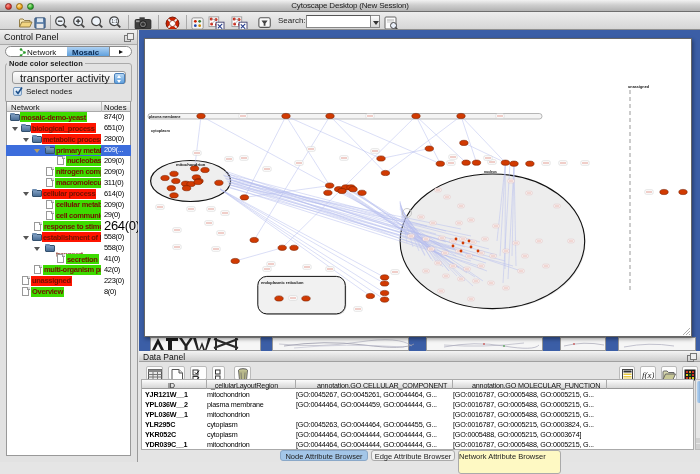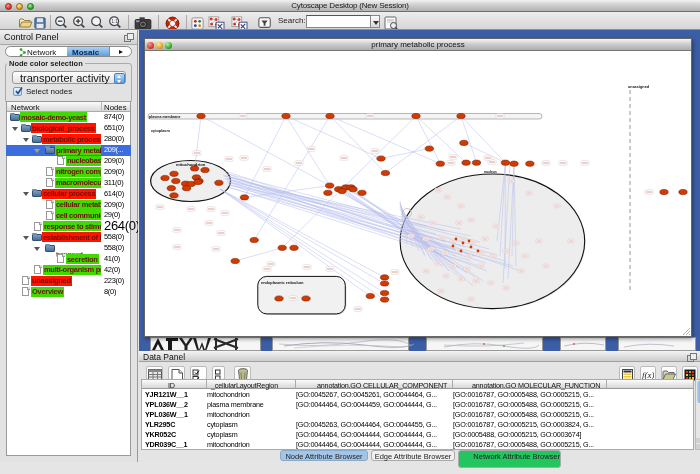--- a/index.html
+++ b/index.html
@@ -290,26 +290,20 @@
           <path d="M150 12 Q200 7 260 11" stroke="#bbc" stroke-width="0.6" fill="none"></path>
           <path d="M300 11 Q330 5 360 10 T395 9" stroke="#aab" stroke-width="0.7" fill="none"></path>
           <path d="M480 11 Q505 6 530 10" stroke="#aab" stroke-width="0.7" fill="none"></path>
           <circle cx="340" cy="8" r="1" fill="#c66"></circle>
           <circle cx="360" cy="10" r="1" fill="#6a6"></circle>
           <circle cx="430" cy="8" r="1" fill="#c66"></circle>
         </svg>
   </div>
 
   <div style="position:absolute;left:5px;top:8px;width:548px;height:299px;background:#fff;border:1px solid #666;box-shadow:1px 2px 4px rgba(0,0,0,0.4)">
-    <div style="position:absolute;left:0;top:0;width:100%;height:12px;background:linear-gradient(#f4f4f4,#cacaca 50%,#adadad);border-bottom:1px solid #777">
-      <div class="light" style="left:2px;background:radial-gradient(circle at 35% 30%,#ff9990,#dd3b30 60%,#9c1610)"></div>
-      <div class="light" style="left:11px;background:radial-gradient(circle at 35% 30%,#ffe9a0,#e9a51f 60%,#a66c00)"></div>
-      <div class="light" style="left:20px;background:radial-gradient(circle at 35% 30%,#c0f0a0,#2fae2f 60%,#0d6e14)"></div>
-      <div style="position:absolute;left:0;top:0;width:100%;text-align:center;font-size:8px;line-height:12px;color:#111">primary metabolic process</div>
-    </div>
 <svg width="547" height="286" viewBox="0 0 547 286" style="position:absolute;left:0;top:12px">
           <rect x="3" y="62.5" width="394" height="5.5" rx="2.7" fill="#f4f4f4" stroke="#999" stroke-width="0.7"></rect>
           <ellipse cx="45.6" cy="130" rx="40" ry="20.5" fill="#efefef" stroke="#111" stroke-width="1.2"></ellipse>
           <ellipse cx="348.4" cy="191.3" rx="92.3" ry="67.3" fill="#d8d8d8" opacity="0.5"></ellipse>
           <ellipse cx="347.4" cy="190.3" rx="92.3" ry="67.3" fill="#ededed" stroke="#111" stroke-width="1.1"></ellipse>
           <rect x="113.8" y="226.4" width="87.5" height="37.5" rx="9" fill="#bbb" opacity="0.6"></rect>
           <rect x="112.8" y="225.4" width="87.5" height="37.5" rx="9" fill="#f1f1f1" stroke="#111" stroke-width="1"></rect>
           <line x1="485" y1="39" x2="485" y2="241" stroke="#999" stroke-width="1" stroke-dasharray="4,3"></line>
           <line x1="78" y1="124" x2="301" y2="191" stroke="#b7beee" stroke-width="0.65" opacity="0.78"></line>
           <line x1="80" y1="127" x2="310" y2="198" stroke="#b7beee" stroke-width="0.65" opacity="0.78"></line>
@@ -731,17 +725,17 @@
 
   <div style="position:absolute;left:556px;top:28px;width:6px;height:71px;background:#e6e6e6;border:1px solid #bbb">
         <div style="position:absolute;left:0.5px;top:1px;width:4px;height:22px;background:linear-gradient(90deg,#b8d4f0,#7aa8d8);border-radius:2px"></div>
         <div style="position:absolute;left:0;bottom:6px;width:5px;height:5px;background:#d0d0d0"></div>
         <div style="position:absolute;left:0;bottom:0;width:5px;height:5px;background:#d0d0d0"></div>
       </div>
 
   <div style="position:absolute;left:141px;top:99px;height:11px;font-size:7.5px;color:#222">
     <span style="position:absolute;left:0;width:88px;height:11px;line-height:11px;text-align:center;background:#a3c6e8;border:1px solid #8aa8c8;border-radius:3px;white-space:nowrap">Node Attribute Browser</span>
     <span style="position:absolute;left:91px;width:84px;height:11px;line-height:11px;text-align:center;background:#f0f0f0;border:1px solid #aaa;border-radius:3px;white-space:nowrap">Edge Attribute Browser</span>
-    <span style="position:absolute;left:178px;width:103px;height:18px;line-height:11px;text-align:right;background:#22c55e;border:1px solid #aaa;border-radius:3px;white-space:nowrap">Network Attribute Browser</span>
+    <span style="position:absolute;left:178px;width:103px;height:24px;line-height:11px;text-align:left;background:#fef9c3;border:1px solid #aaa;border-radius:3px;white-space:nowrap">Network Attribute Browser</span>
   </div>
 </div>
 
 
 </div>
 </body></html>

